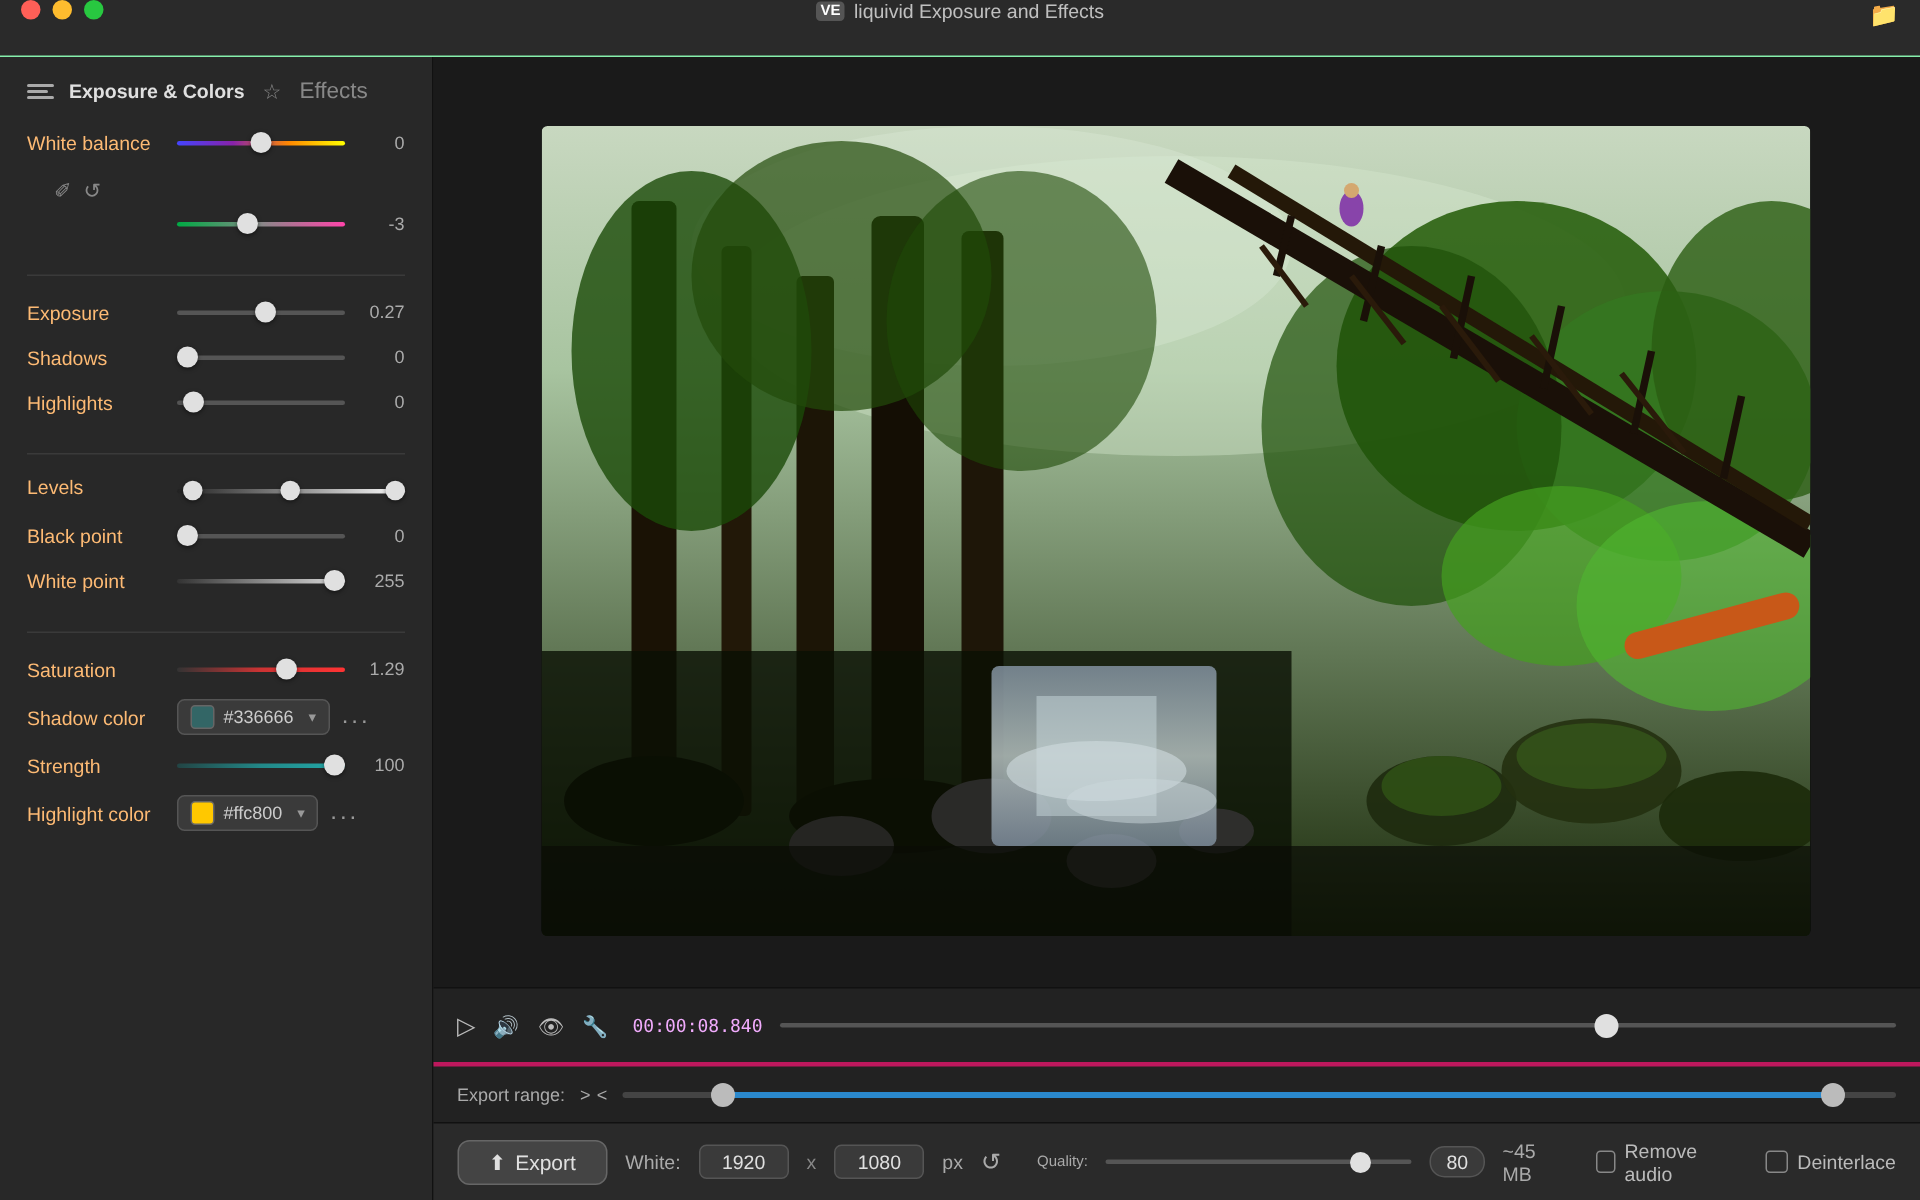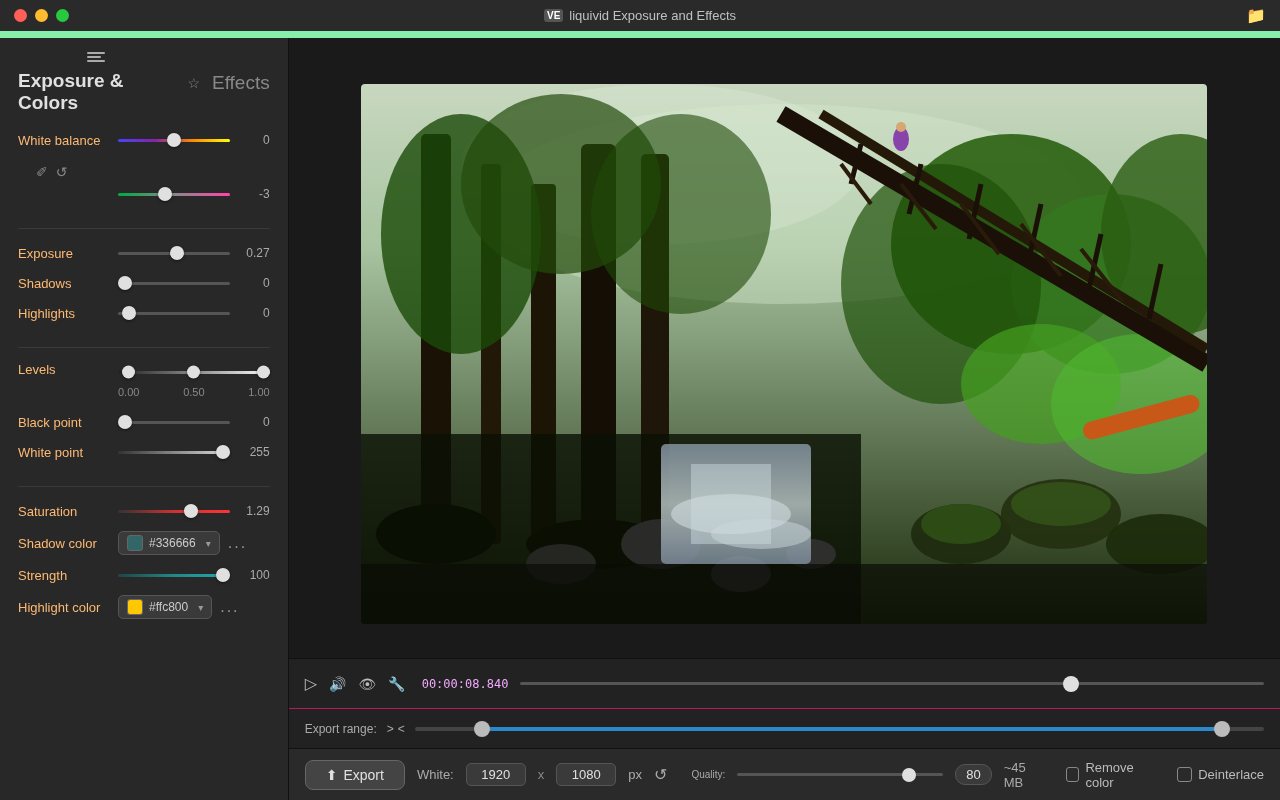--- a/index.html
+++ b/index.html
@@ -11,24 +11,24 @@
       color: #d0d0d0;
       font-size: 13px;
       overflow: hidden;
     }
 
     
     .titlebar {
       height: 38px;
       background: #2a2a2a;
       display: flex;
-      align-items: center;
+      align-items: flex-start;
       justify-content: center;
       position: relative;
-      border-bottom: 7px solid #86efac;
+      border-bottom: 1px solid #86efac;
     }
     .titlebar-buttons {
       position: absolute;
       left: 14px;
       display: flex;
       gap: 8px;
     }
     .titlebar-btn {
       width: 13px;
       height: 13px;
@@ -82,30 +82,29 @@
     .left-panel::-webkit-scrollbar-thumb { background: #555; border-radius: 2px; }
 
     
     .panel-header {
       padding: 14px 18px 10px;
       display: flex;
       align-items: center;
       gap: 12px;
     }
     .panel-tab-active {
-      font-size: 19px;
+      font-size: 13px;
       font-weight: 600;
       color: #e0e0e0;
       display: flex;
       align-items: center;
       gap: 8px;
-      flex-direction: column;
     }
     .panel-tab-inactive {
-      font-size: 19px;
+      font-size: 15px;
       color: #888;
       cursor: pointer;
     }
     .eq-icon {
       display: flex;
       flex-direction: column;
       gap: 2px;
       margin-right: 2px;
     }
     .eq-line {
@@ -333,21 +332,21 @@
     }
 
     
     .export-range-bar {
       height: 40px;
       background: #222;
       display: flex;
       align-items: center;
       padding: 0 16px;
       gap: 10px;
-      border-top: 1px solid #be185d;
+      border-top: 3px solid #be185d;
     }
     .export-range-label {
       font-size: 12px;
       color: #aaa;
     }
     .range-arrows {
       color: #aaa;
       font-size: 12px;
       display: flex;
       gap: 4px;
@@ -602,25 +601,20 @@
       <div class="control-row levels-row">
         <span class="control-label">Levels</span>
         <div class="slider-container" style="position:relative;">
           <div class="slider-track levels-track" style="width:100%; height:3px; border-radius:2px; position:relative;">
 
             <div class="slider-thumb" style="left: 4px; width:13px; height:13px;"></div>
             <div class="slider-thumb" style="left: calc(50% - 7px); width:13px; height:13px;"></div>
             <div class="slider-thumb" style="right: 0px; left:auto; width:13px; height:13px;"></div>
           </div>
         </div>
-      </div>
-      <div class="levels-values" style="padding-left: 100px; padding-right:0;">
-        <span>0.00</span>
-        <span>0.50</span>
-        <span>1.00</span>
       </div>
     </div>
 
     <div class="control-section">
       <div class="control-row">
         <span class="control-label">Black point</span>
         <div class="slider-container">
           <div class="slider-track gray-track" style="width:100%; height:3px; border-radius:2px; position:relative;">
             <div class="slider-thumb" style="left: 0;"></div>
           </div>
@@ -818,21 +812,21 @@
       <span class="quality-label">Quality:</span>
       <div class="quality-slider">
         <div class="quality-track" style="position:relative;">
           <div class="quality-thumb"></div>
         </div>
       </div>
       <span class="quality-value">80</span>
       <span class="filesize">~45 MB</span>
       <div class="checkbox-row">
         <div class="checkbox-custom"></div>
-        <span class="checkbox-label">Remove color</span>
+        <span class="checkbox-label">Remove audio</span>
       </div>
       <div class="checkbox-row">
         <div class="checkbox-custom"></div>
         <span class="checkbox-label">Deinterlace</span>
       </div>
     </div>
 
   </div>
 
 </div>

